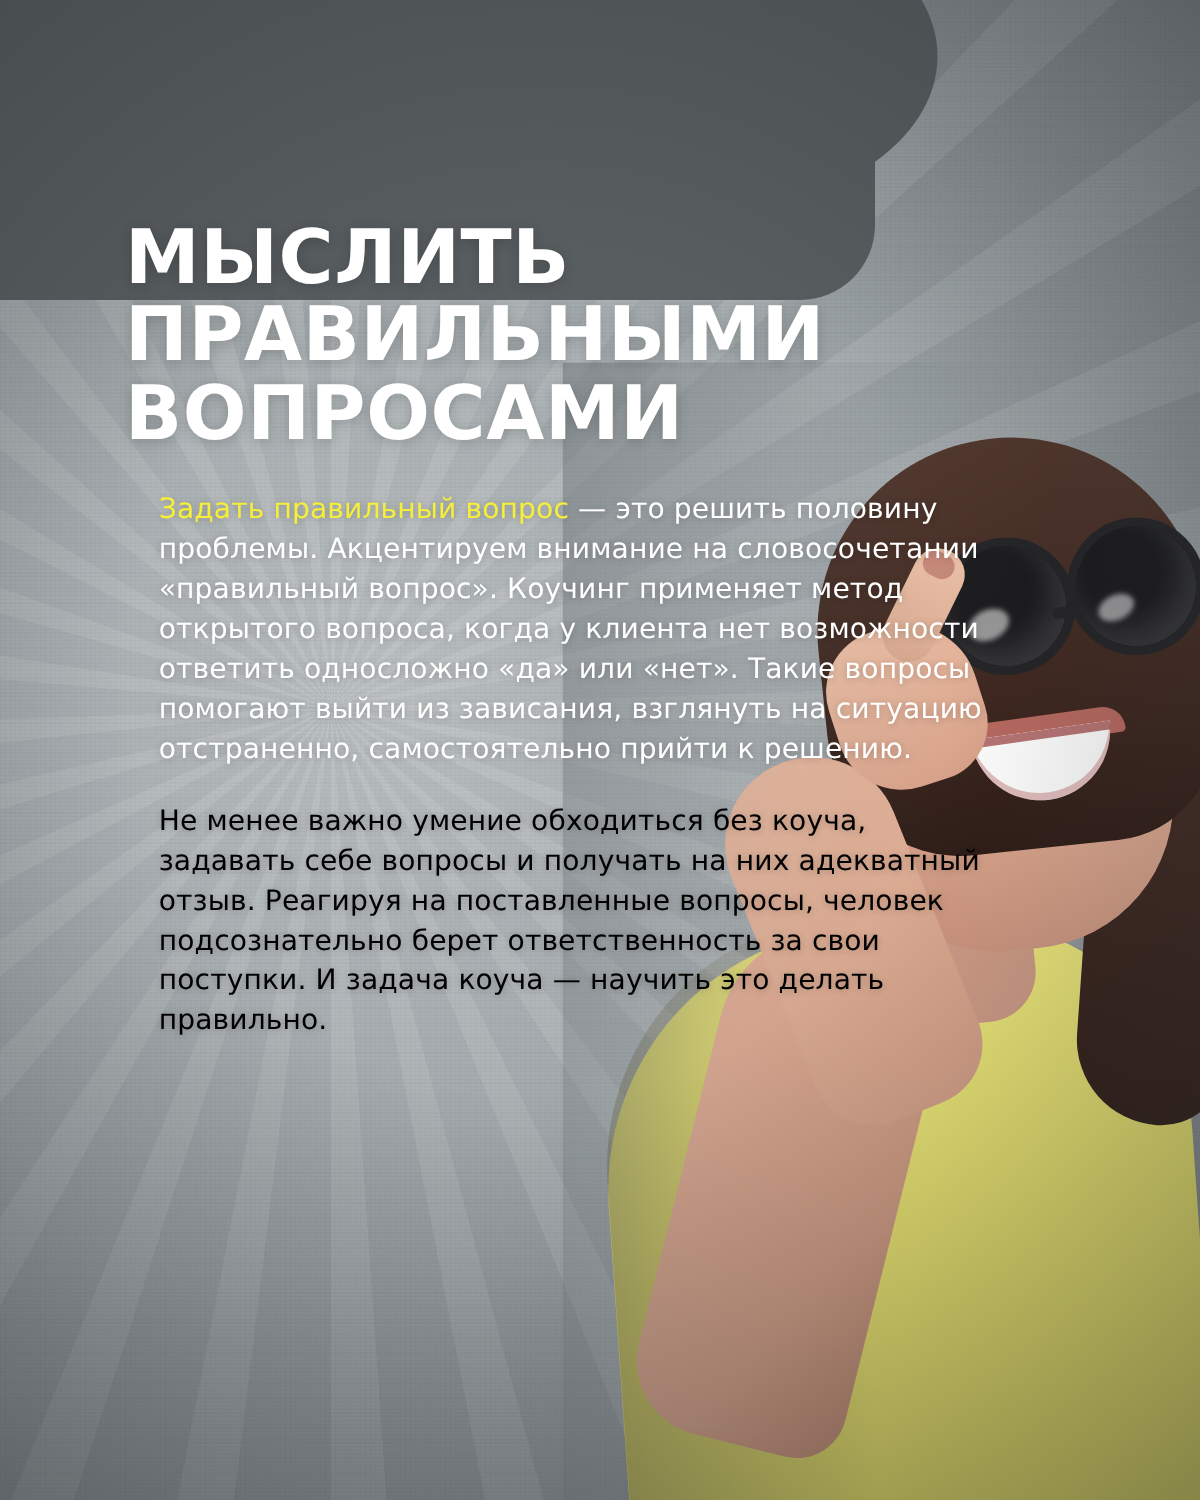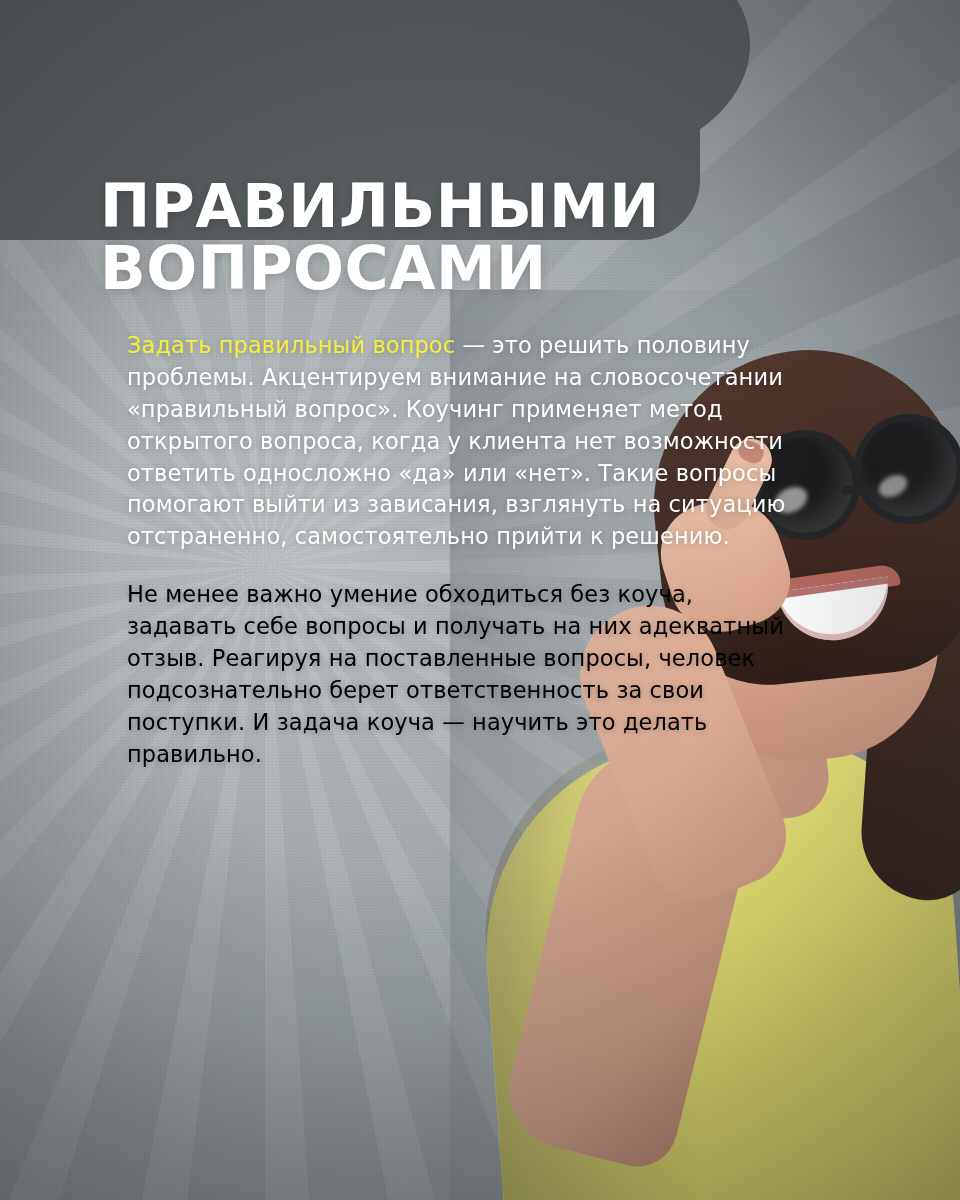--- a/index.html
+++ b/index.html
@@ -272,20 +272,21 @@
     <div class="ph finger"></div>
     <div class="ph nail"></div>
     <div class="photo-shade"></div>
   </div>
 
   <div class="vignette"></div>
 
   <div class="content">
 
     <h1 class="headline">
+      <span class="line">МЫСЛИТЬ</span>
       <span class="line">ПРАВИЛЬНЫМИ</span>
       <span class="line">ВОПРОСАМИ</span>
     </h1>
 
     <div class="body-text">
       <p><span class="accent">Задать правильный вопрос</span><span> — это решить половину проблемы. Акцентируем внимание на словосочетании «правильный вопрос». Коучинг применяет метод открытого вопроса, когда у клиента нет возможности ответить односложно «да» или «нет». Такие вопросы помогают выйти из зависания, взглянуть на ситуацию отстраненно, самостоятельно прийти к решению.</span></p>
       <p class="para-2">Не менее важно умение обходиться без коуча, задавать себе вопросы и получать на них адекватный отзыв. Реагируя на поставленные вопросы, человек подсознательно берет ответственность за свои поступки. И задача коуча — научить это делать правильно.</p>
     </div>
 
   </div>

